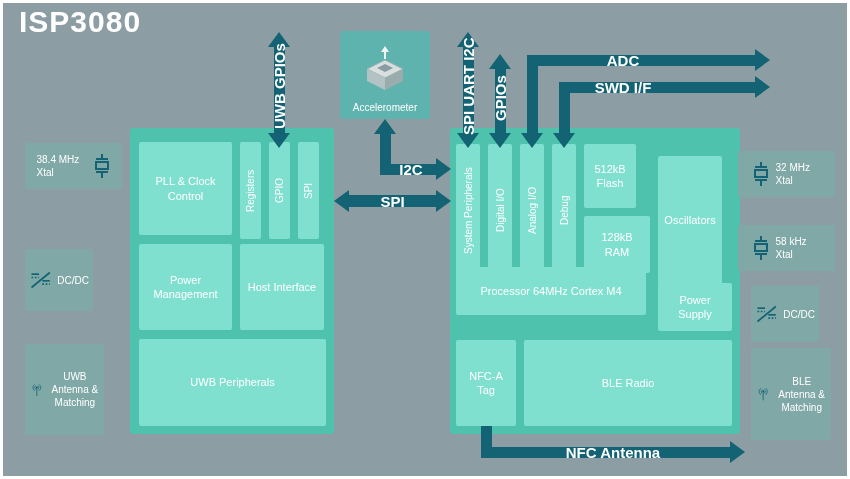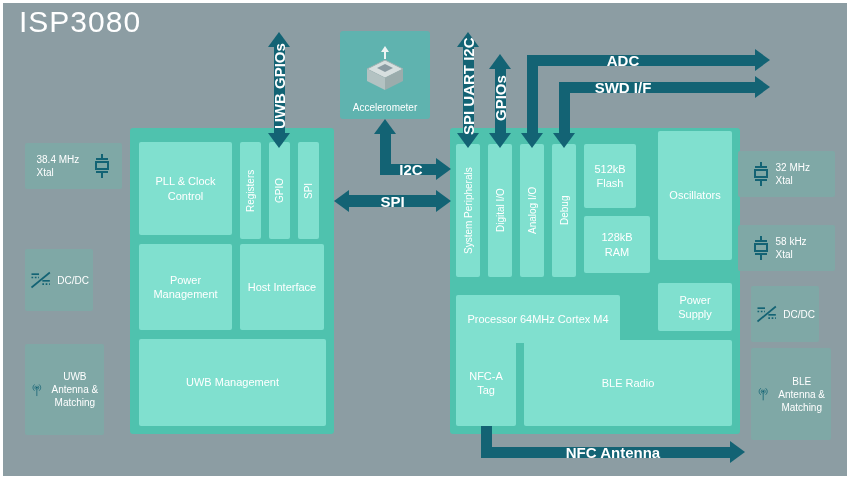--- a/index.html
+++ b/index.html
@@ -3,21 +3,21 @@
 <meta charset="utf-8">
 <style>
   html,body { margin:0; padding:0; background:#ffffff; }
   .canvas {
     position:relative; width:850px; height:479px;
     background:#8C9DA3; border:3px solid #ffffff; box-sizing:border-box;
     font-family:"Liberation Sans", sans-serif; overflow:hidden;
   }
   .title {
     position:absolute; left:16px; top:2px; color:#ffffff;
-    font-size:30px; font-weight:normal; letter-spacing:1px; z-index:3;
+    font-size:30px; font-weight:bold; letter-spacing:1px; z-index:3;
   }
   .chip { position:absolute; background:#4FC2AE; border-radius:3px; z-index:1; }
   .blk {
     position:absolute; background:#80E0CF; color:#ffffff; font-size:11px;
     line-height:1.3; display:flex; align-items:center; justify-content:center;
     text-align:center; border-radius:2px; z-index:2; padding:0 6px; box-sizing:border-box;
   }
   .vblk { writing-mode:vertical-rl; transform:rotate(180deg); font-size:10px; white-space:nowrap; padding:4px 0; }
   .ext {
     position:absolute; background:#7FA8A6; color:#ffffff; font-size:10px;
@@ -52,31 +52,31 @@
 
   <div class="title">ISP3080</div>
 
   <div class="chip" style="left:127px;top:125px;width:204px;height:306px"></div>
   <div class="blk" style="left:136px;top:139px;width:93px;height:93px">PLL &amp; Clock Control</div>
   <div class="blk vblk" style="left:237px;top:139px;width:21px;height:97px">Registers</div>
   <div class="blk vblk" style="left:266px;top:139px;width:21px;height:97px">GPIO</div>
   <div class="blk vblk" style="left:295px;top:139px;width:21px;height:97px">SPI</div>
   <div class="blk" style="left:136px;top:241px;width:93px;height:86px">Power Management</div>
   <div class="blk" style="left:237px;top:241px;width:84px;height:86px">Host Interface</div>
-  <div class="blk" style="left:136px;top:336px;width:187px;height:87px">UWB Management</div>
+  <div class="blk" style="left:136px;top:336px;width:187px;height:87px">UWB Peripherals</div>
 
   <div class="chip" style="left:447px;top:125px;width:290px;height:306px"></div>
   <div class="blk vblk" style="left:453px;top:141px;width:24px;height:133px">System Peripherals</div>
   <div class="blk vblk" style="left:485px;top:141px;width:24px;height:133px">Digital I/O</div>
   <div class="blk vblk" style="left:517px;top:141px;width:24px;height:133px">Analog I/O</div>
   <div class="blk vblk" style="left:549px;top:141px;width:24px;height:133px">Debug</div>
   <div class="blk" style="left:581px;top:141px;width:52px;height:64px;padding:0 12px">512kB Flash</div>
   <div class="blk" style="left:581px;top:213px;width:66px;height:57px;padding:0 12px">128kB RAM</div>
-  <div class="blk" style="left:655px;top:128px;width:74px;height:129px">Oscillators</div>
-  <div class="blk" style="left:453px;top:292px;width:164px;height:48px">Processor 64MHz Cortex M4</div>
+  <div class="blk" style="left:655px;top:153px;width:64px;height:129px">Oscillators</div>
+  <div class="blk" style="left:453px;top:264px;width:190px;height:48px">Processor 64MHz Cortex M4</div>
   <div class="blk" style="left:655px;top:280px;width:74px;height:48px;padding:0 10px">Power Supply</div>
   <div class="blk" style="left:453px;top:337px;width:60px;height:86px;padding:4px 10px">NFC-A Tag</div>
   <div class="blk" style="left:521px;top:337px;width:208px;height:86px">BLE Radio</div>
 
   <div class="ext row" style="left:22px;top:140px;width:97px;height:46px">
     <span class="ext-label" style="width:50px">38.4 MHz Xtal</span>
     <svg class="icon" width="18" height="24" viewBox="0 0 18 24">
       <g stroke="#136374" stroke-width="2" fill="none">
         <line x1="9" y1="0" x2="9" y2="4"></line>
           <line x1="3" y1="5" x2="15" y2="5"></line>

